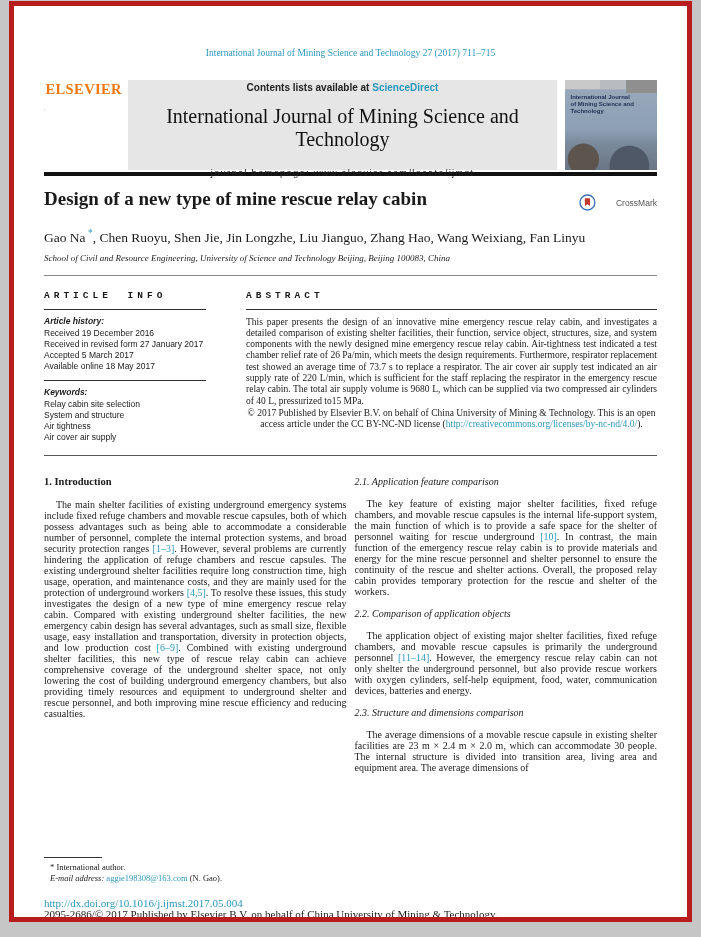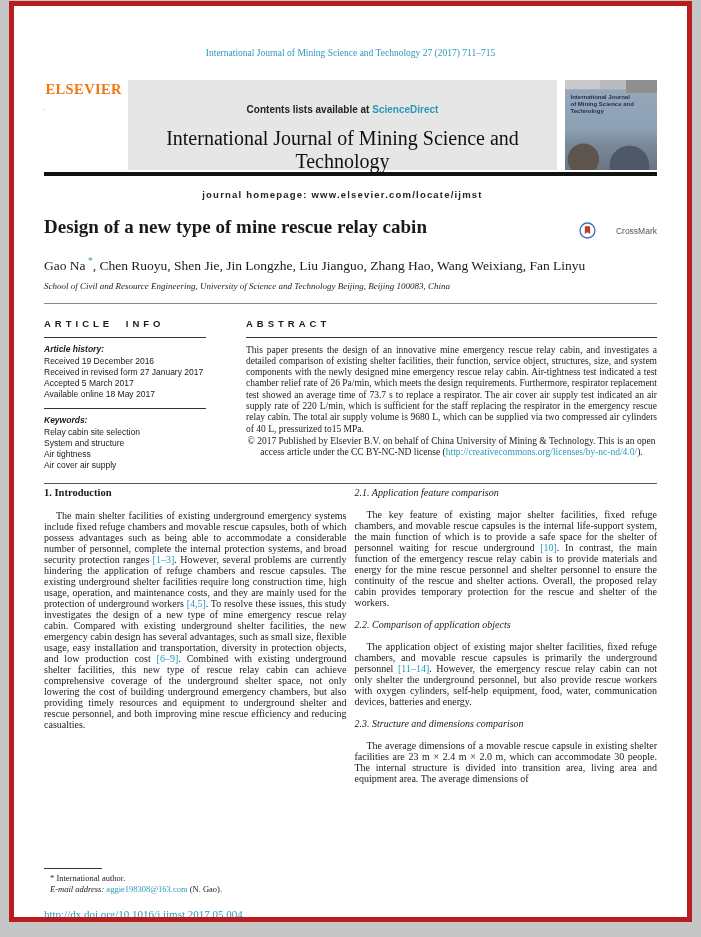--- a/index.html
+++ b/index.html
@@ -12,64 +12,64 @@
   
   .citation { text-align:center; margin-top:42px; font-size:9.5px; color:#2a97bc;
               font-family:"Liberation Serif", serif; }
 
   
   .header { display:flex; margin-top:22px; height:90px; }
   .logo-col { width:78px; display:flex; justify-content:flex-end; }
   .logo-col svg { width:50px; height:60px; }
   .elsevier-word { color:#f0770f; font-weight:bold; font-size:14.5px; letter-spacing:0.4px;
                    font-family:"Liberation Serif", serif; margin-top:1px; }
-  .header-mid { flex:1; background:#e6e6e6; margin-left:6px; text-align:center; padding-top:24px; }
+  .header-mid { flex:1; background:#e6e6e6; margin-left:6px; text-align:center; padding-top:2px; }
   .contents-line { font-size:10px; font-weight:bold; font-family:"Liberation Sans", sans-serif; color:#222; }
   .contents-line .link { font-weight:bold; }
   .journal-title { font-size:20px; margin-top:12px; color:#111; font-family:"Liberation Serif", serif; }
-  .homepage-line { margin-top:16px; font-size:9.5px; font-weight:bold; letter-spacing:1.2px;
+  .homepage-line { margin-top:16px; font-size:9.5px; font-weight:normal; letter-spacing:1.2px;
                    font-family:"Liberation Sans", sans-serif; color:#222; }
   .cover { position:relative; width:92px; height:90px; margin-left:8px; overflow:hidden;
            background:
              radial-gradient(circle at 20% 88%, #5d544e 0 14%, transparent 15%),
              radial-gradient(circle at 70% 95%, #4e5866 0 18%, transparent 19%),
              linear-gradient(180deg, #b8bcc0 0%, #b8bcc0 10%, #96a7b9 11%, #8da0b4 55%, #7b8b9c 70%, #6a7584 100%);
   }
   .cover .tl { position:absolute; left:0; top:0; width:38%; height:10%; background:#c9c9c9; }
   .cover .tr { position:absolute; right:0; top:0; width:34%; height:14%; background:#8f8f8f; }
   .cover-title { position:absolute; left:6%; top:16%; width:70%; font-family:"Liberation Sans", sans-serif;
                  font-size:6px; font-weight:bold; color:#1d2f52; line-height:7px; text-align:left; }
   .thick-rule { height:4px; background:#111; margin-top:2px; }
 
   
-  .title-row { display:flex; margin-top:40px; align-items:flex-start; }
+  .title-row { display:flex; margin-top:12px; align-items:flex-start; }
   .paper-title { flex:1; font-size:19px; color:#1a1a1a; }
   .crossmark { width:78px; display:flex; align-items:center; gap:20px; margin-top:2px; }
   .crossmark svg { width:25px; height:25px; }
   .crossmark-label { font-size:8.5px; color:#555; font-family:"Liberation Sans", sans-serif; }
   .authors { margin-top:13px; font-size:13.5px; font-weight:400; color:#1a1a1a; }
   .affiliation { margin-top:7px; font-size:9px; font-style:italic; color:#222; }
   .rule-thin { border-top:1px solid #888; margin-top:12px; }
 
   
   .info-abs { display:flex; margin-top:14px; }
   .info-col { width:172px; font-family:"Liberation Sans", sans-serif; }
   .block-heading { font-size:9.5px; font-weight:bold; letter-spacing:4px; word-spacing:6px;
-                   font-family:Liberation Sans, sans-serif; color:#1a1a1a; }
+                   font-family:Liberation Mono, monospace; color:#1a1a1a; }
   .info-col .rule { border-top:1.5px solid #333; margin:8px 0 6px 0; width:162px; }
   .info-label { font-size:8.5px; font-style:italic; font-weight:bold; margin-bottom:2px; }
   .info-line { font-size:8.5px; line-height:11px; }
   .abs-col { flex:1; margin-left:30px; }
   .abs-col .rule { border-top:1.5px solid #333; margin:8px 0 7px 0; }
   .abstract-text { font-size:9.5px; line-height:11.3px; text-align:justify; }
   .copyright { font-size:9.5px; line-height:11.3px; text-align:center; margin-top:1px; }
   .section-rule { border-top:1px solid #555; margin-top:12px; }
 
   
-  .body-cols { display:flex; gap:8px; margin-top:3px; height:408px; }
+  .body-cols { display:flex; gap:8px; margin-top:20px; height:408px; }
   .col { flex:1; min-width:0; display:flex; flex-direction:column; }
   .sec-heading { font-size:10.5px; font-weight:bold; margin-bottom:12px; }
   .subsec-heading { font-size:10px; font-style:italic; margin:11px 0 11px 0; }
   .para { font-size:10px; line-height:11px; text-align:justify; text-indent:12px; }
   .link { color:#2a97bc; text-decoration:none; }
   .sup { vertical-align:super; font-size:70%; }
   .em { font-style:italic; }
 
   
   .footnote { margin-top:auto; }

